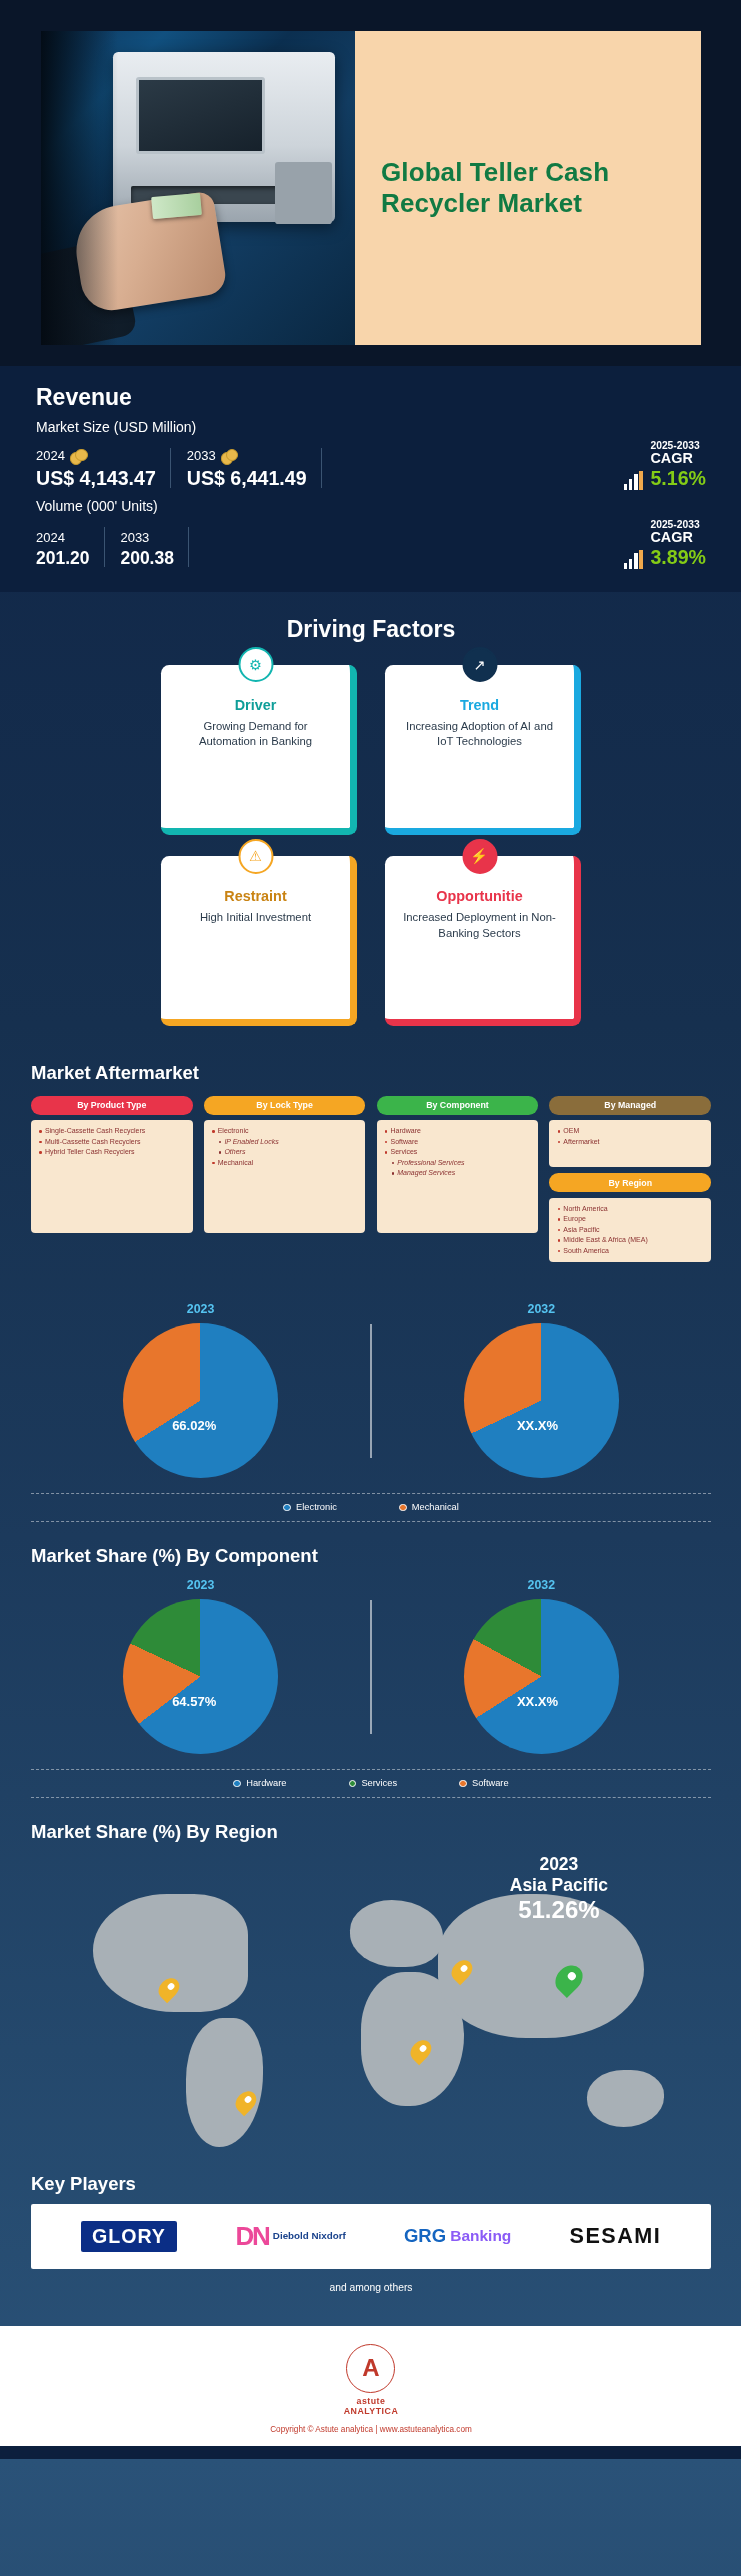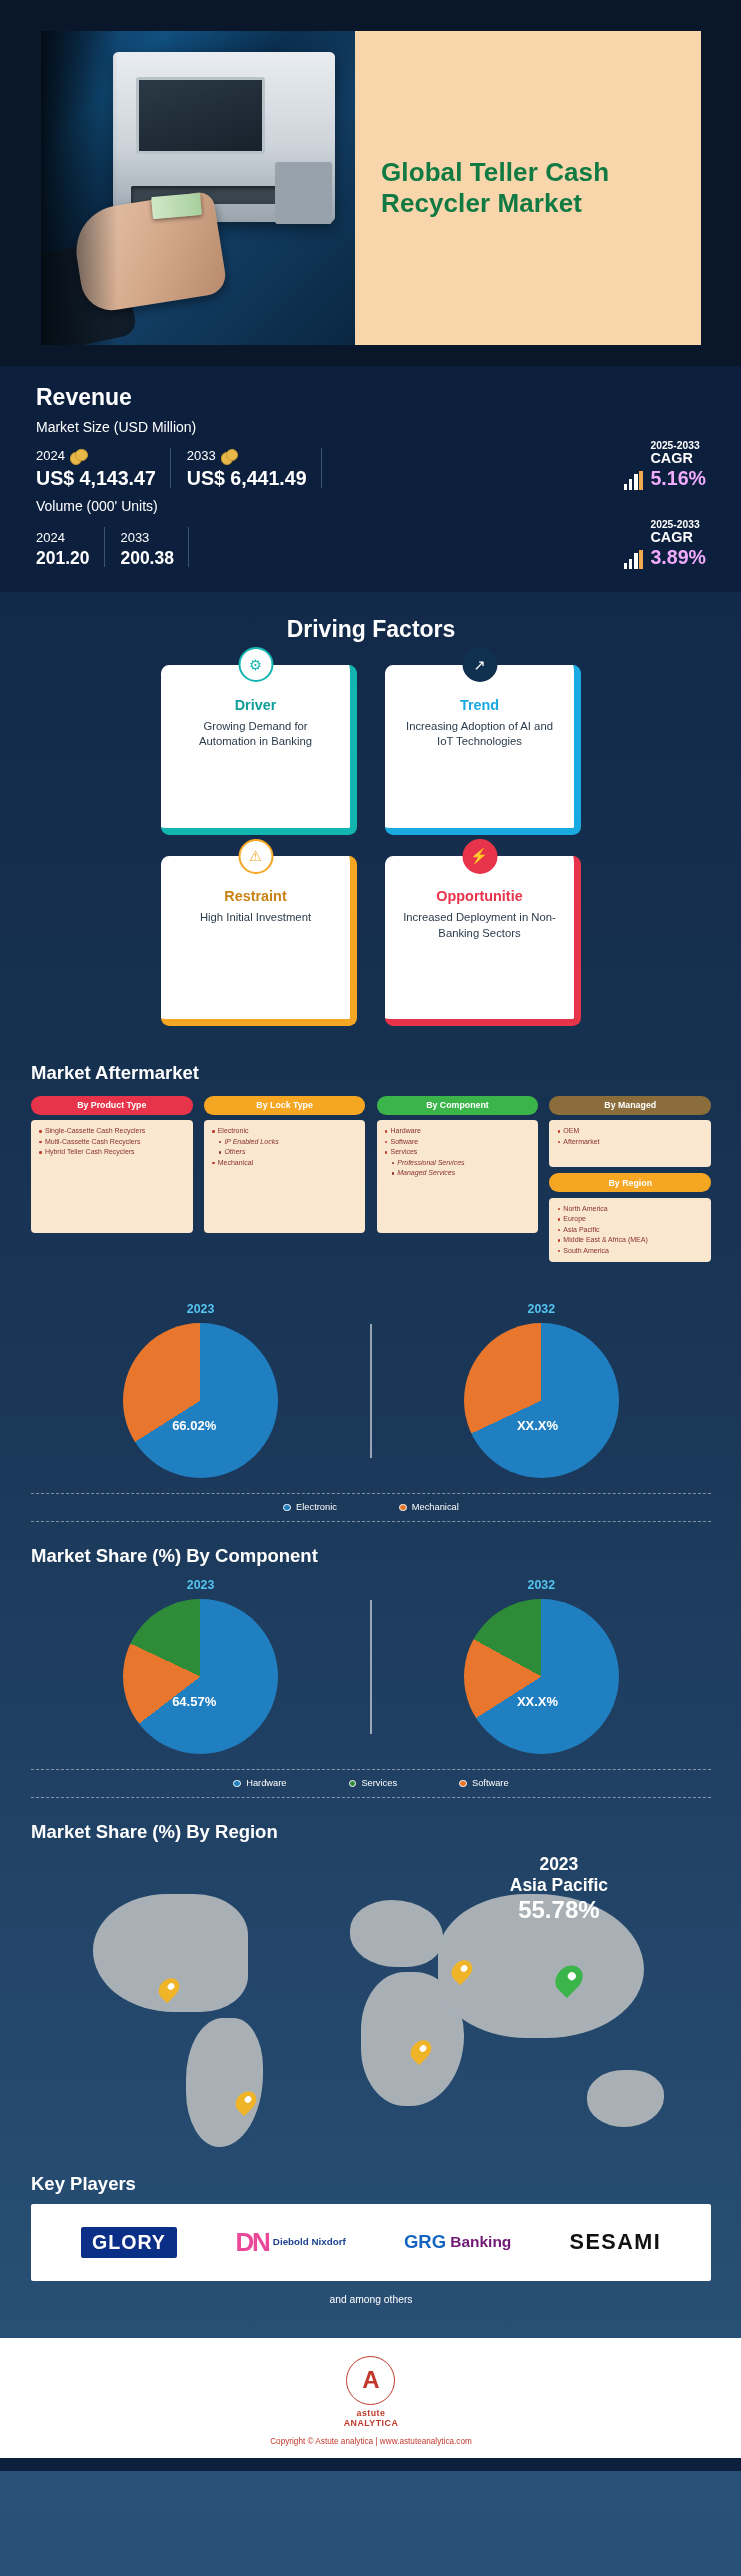--- a/index.html
+++ b/index.html
@@ -151,21 +151,21 @@
   .rev-val.big { font-size: 19.6px; }
   .cagr-box {
     margin-left: auto;
     display: flex;
     align-items: flex-end;
     gap: 7.2px;
   }
   .cagr-text { text-align: left; }
   .cagr-period { font-size: 10.3px; font-weight: bold; }
   .cagr-label { font-size: 14.4px; font-weight: bold; line-height: 1.1; }
-  .cagr-value { font-size: 19.6px; font-weight: bold; color: #f0abfc; }
+  .cagr-value { font-size: 19.6px; font-weight: bold; color: #84cc16; }
   .coin-ico, .chart-ico {
     display: inline-block;
     width: 15.5px; height: 15.5px;
     position: relative;
   }
   .coin-ico::before, .coin-ico::after {
     content:""; position:absolute; border-radius:50%;
     background:#e8b84b; border:1px solid #c79a2c;
   }
   .coin-ico::before { width:10.3px;height:10.3px; left:0; top:4.1px; }
@@ -342,40 +342,40 @@
     left: 5.7px; top: 5.2px;
   }
   .pin.green { background: #3bb44a; width: 24px; height: 30px; }
   .pin.green::after { width: 8.8px; height: 8.8px; left: 7.7px; top: 6.7px; }
   
   .players-block { padding: 5.2px 31px 15.5px 31px; }
   .players-title { font-size: 18.5px; font-weight: bold; margin-bottom: 9.3px; }
   .players-bar {
     background: #ffffff;
     border-radius: 2.1px;
-    height: 77px;
+    height: 65px;
     display: flex;
     align-items: center;
     justify-content: space-around;
     padding: 0 20.6px;
   }
   .logo { display: flex; align-items: center; gap: 4.1px; }
   .logo-glory {
     background: #0b2e86; color: #fff; font-weight: bold;
     font-size: 19.6px; letter-spacing: 1px; padding: 4.1px 11.3px;
     border-radius: 2.1px; font-family: "Liberation Sans", sans-serif;
   }
   .logo-dn-mark {
     color: #ec4899; font-weight: bold; font-size: 26px; letter-spacing: -2.1px;
   }
   .logo-dn-text { color: #19428c; font-size: 9.8px; font-weight: bold; line-height: 1.1; }
   .logo-grg-mark {
     color: #1565c0; font-weight: bold; font-size: 18.5px;
   }
-  .logo-grg-text { color: #701a75; font-size: 15.5px; font-weight: bold; }
+  .logo-grg-text { color: #8b5cf6; font-size: 15.5px; font-weight: bold; }
   .logo-sesami { color: #111; font-size: 21.6px; font-weight: bold; letter-spacing: 1.5px; }
   .among {
     text-align: center; color: #ffffff; font-size: 10.3px; margin-top: 13.4px;
   }
   
   .footer {
     background: #ffffff;
     padding: 17.5px 0 11.3px 0;
     text-align: center;
     margin-top: 17.5px;
@@ -646,21 +646,21 @@
       </div>
     </div>
   </div>
 
   <div class="map-block">
     <div class="share-title">Market Share (%) By Region</div>
     <div class="map-area">
       <div class="map-callout">
         <div class="yr">2023</div>
         <div class="rg">Asia Pacific</div>
-        <div class="pc">55.78%</div>
+        <div class="pc">51.26%</div>
       </div>
       <div class="world">
         <div class="landmass" style="left:62px; top:46px; width:155px; height:118px; border-radius:55% 40% 35% 60%;"></div>
         <div class="landmass" style="left:155px; top:170px; width:77px; height:129px; border-radius:50% 40% 60% 45%;"></div>
         <div class="landmass" style="left:319px; top:52px; width:93px; height:67px; border-radius:45% 55% 40% 50%;"></div>
         <div class="landmass" style="left:330px; top:124px; width:103px; height:134px; border-radius:45% 50% 55% 45%;"></div>
         <div class="landmass" style="left:407px; top:46px; width:206px; height:144px; border-radius:45% 55% 50% 45%;"></div>
         <div class="landmass" style="left:556px; top:222px; width:77px; height:57px; border-radius:50% 45% 55% 50%;"></div>
       </div>
       <div class="pin" style="left:129px; top:129px;"></div>

